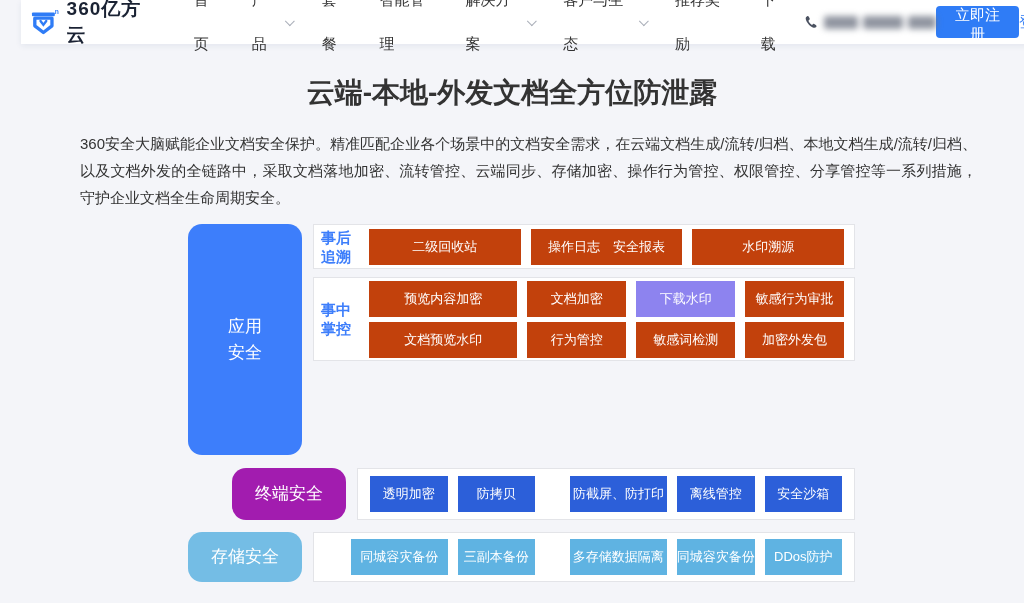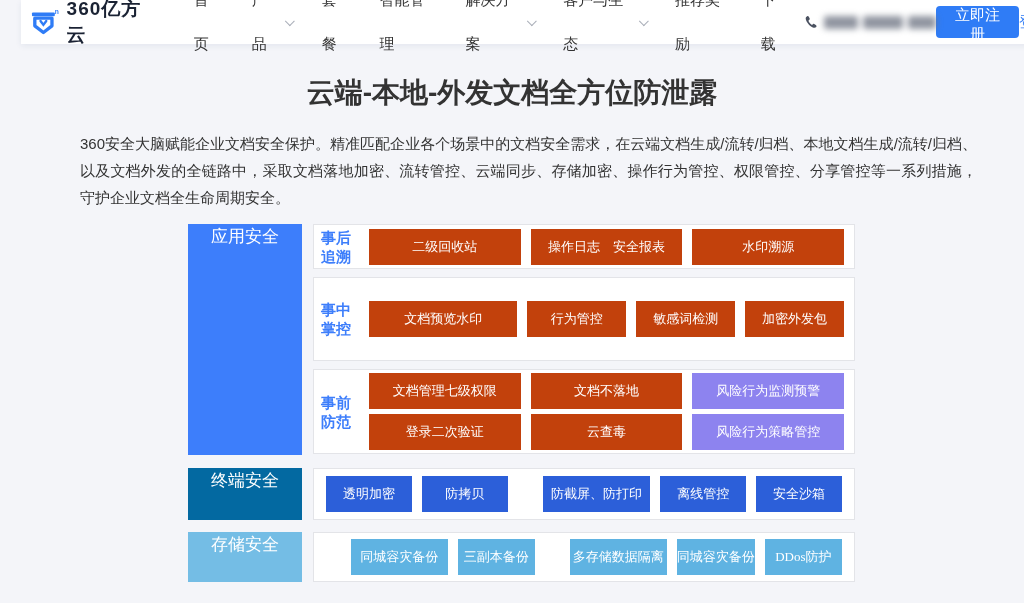--- a/index.html
+++ b/index.html
@@ -54,25 +54,25 @@
     position:absolute; top:130px; left:80px; width:897px;
     font-size:15px; line-height:27px; color:#333;
     text-align:justify;
   }
 
   
   .diagram { position:absolute; top:224px; left:188px; width:667px; }
   .dgroup { display:flex; align-items:stretch; }
   .glabel {
     width:114px; flex:none; color:#fff; text-align:center;
-    display:flex; flex-direction:row; justify-content:center;
-    font-size:17px; font-weight:500; line-height:26px;
+    display:flex; flex-direction:column; justify-content:center;
+    font-size:17px; font-weight:500; line-height:26px;border-radius:14px;
   }
   .glabel.app   { background:#3d7efb; height:231px; }
-  .glabel.dark  { background:#0369a1; }
+  .glabel.dark  { background:#a21caf;margin-left:44px; }
   .glabel.light { background:#74bde5; }
   .gsections { margin-left:11px; flex:1; display:flex; flex-direction:column; gap:8px; }
   .sec {
     background:#fff; border:1px solid #e3e4e8;
     display:flex; align-items:center;
     padding:4px 10px 4px 7px;
   }
   .slabel {
     width:46px; flex:none; color:#3d7efb; font-size:15px; font-weight:bold;
     line-height:19px; text-align:left;
@@ -83,21 +83,21 @@
     flex:1 1 0; height:36px; background:#c2410c; color:#fff;
     font-size:13px; display:flex; align-items:center; justify-content:center;
     white-space:pre; cursor:default; text-align:center;
   }
   .box.wide   { flex-grow:1.5; }
   .box.midwide{ flex-grow:1.25;margin-left:25px; }
   .box.purple { background:#8d83ef; }
   .box.dark   { background:#2c5fd9; }
   .box.light  { background:#5fb3e2; }
   .row-gap1 { margin-top:13px; }
-  .row-gap2 { margin-top:12px;font-family:Liberation Serif, serif; }
+  .row-gap2 { margin-top:12px; }
   .hsec { margin-left:11px; flex:1; padding:8px 12px; }
   .hsec .srow { flex:1; }
 </style>
 </head>
 <body>
 
 <div class="header">
   <div class="logo">
     <svg width="30" height="28" viewBox="0 0 30 28">
       <rect x="1" y="4" width="24" height="4" rx="1" fill="#2f7cf6"></rect>
@@ -178,46 +178,34 @@
         </div>
       </div>
 
       <div class="sec" style="height:84px">
         <div class="slabel">
           <div>事中</div>
           <div>掌控</div>
         </div>
         <div class="srows">
           <div class="srow">
+            <div class="box wide">预览内容加密</div>
+            <div class="box">文档加密</div>
+            <div class="box purple">下载水印</div>
+            <div class="box">敏感行为审批</div>
+          </div>
+          <div class="srow">
             <div class="box wide">文档预览水印</div>
             <div class="box">行为管控</div>
             <div class="box">敏感词检测</div>
             <div class="box">加密外发包</div>
           </div>
         </div>
       </div>
 
-      <div class="sec" style="height:85px">
-        <div class="slabel">
-          <div>事前</div>
-          <div>防范</div>
-        </div>
-        <div class="srows">
-          <div class="srow">
-            <div class="box">文档管理七级权限</div>
-            <div class="box">文档不落地</div>
-            <div class="box purple">风险行为监测预警</div>
-          </div>
-          <div class="srow">
-            <div class="box">登录二次验证</div>
-            <div class="box">云查毒</div>
-            <div class="box purple">风险行为策略管控</div>
-          </div>
-        </div>
-      </div>
 
     </div>
   </div>
 
   <div class="dgroup row-gap1">
     <div class="glabel dark" style="height:52px">终端安全</div>
     <div class="sec hsec" style="height:52px">
       <div class="srow">
         <div class="box dark">透明加密</div>
         <div class="box dark">防拷贝</div>

